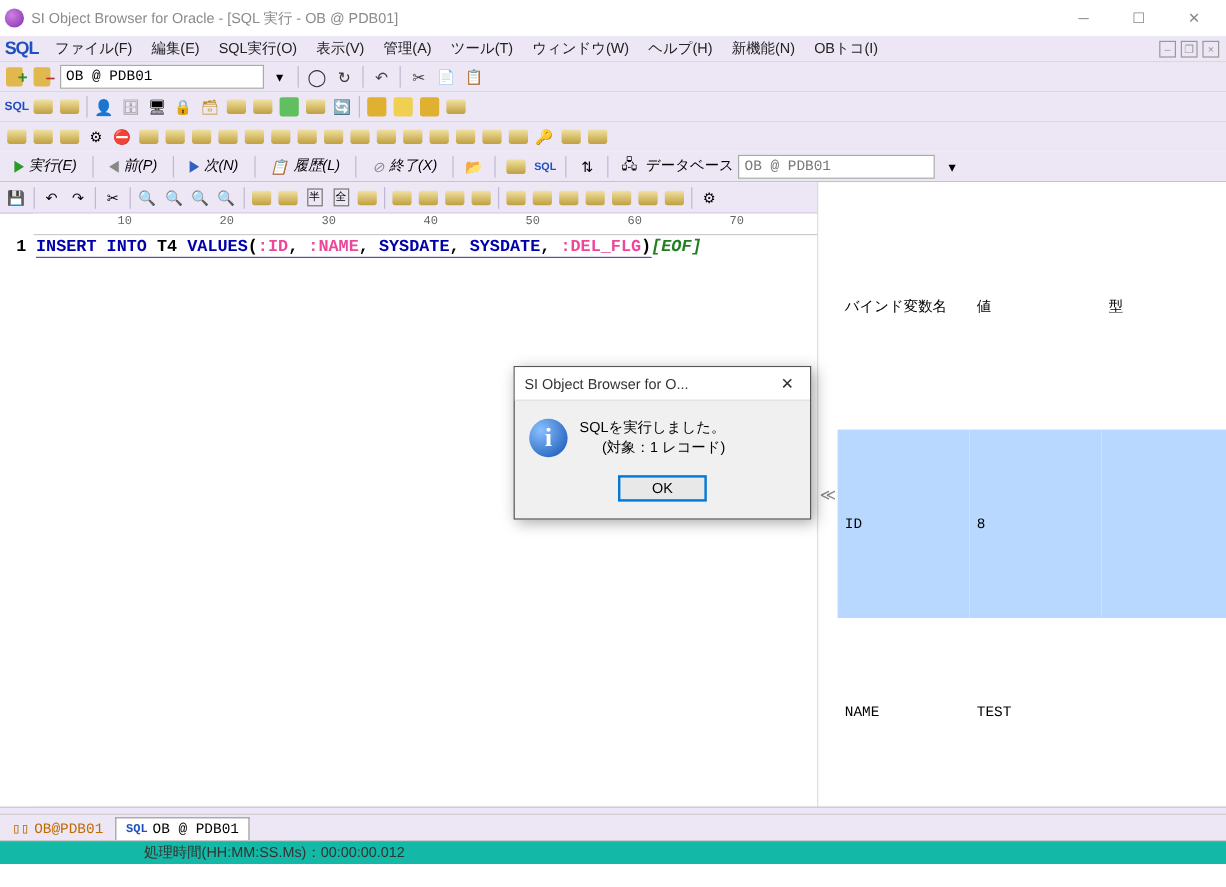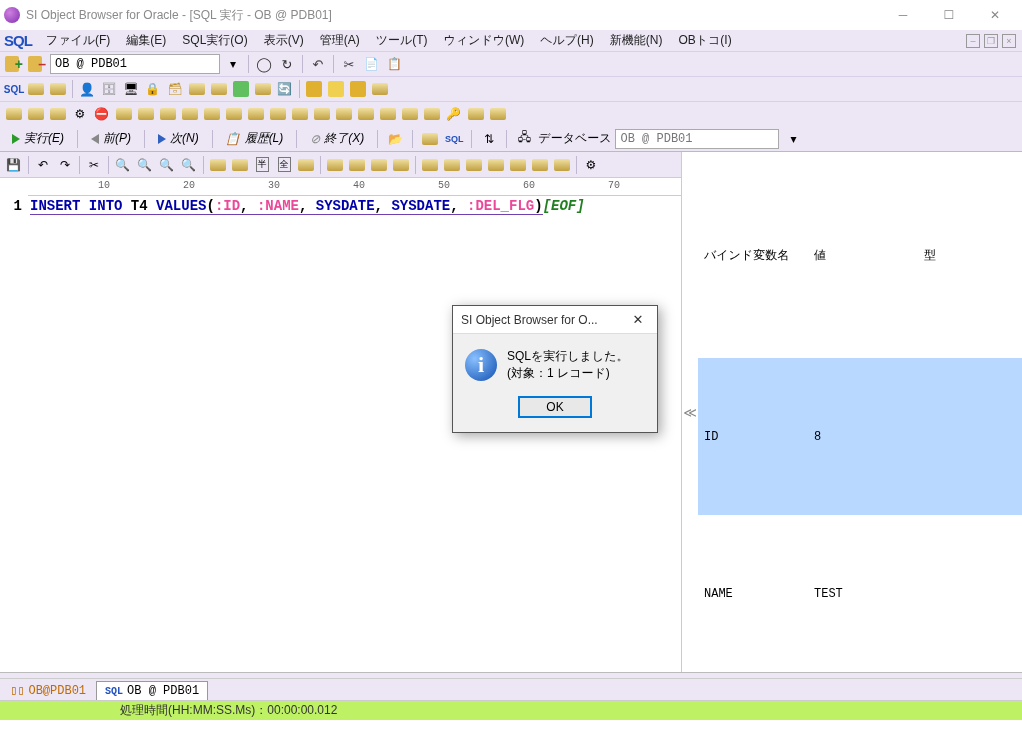--- a/index.html
+++ b/index.html
@@ -221,35 +221,35 @@
 .tab {
   padding: 2px 8px;
   font-family: "Courier New", monospace;
   font-size: 12px;
   display: flex; align-items: center; gap: 4px;
 }
 .tab.active { background: #fff; border: 1px solid #999; border-bottom: none; }
 .tab.inactive { color: #c06a00; }
 .statusbar {
   height: 20px;
-  background: #bef264;
+  background: #14b8a6;
   display: flex;
   align-items: center;
   padding: 0 120px;
   font-size: 12px;
   color: #333;
   border-top: 1px solid #ccc;
 }
 .bottom-gap { height: 6px; background: #ece6f5; border-top: 1px solid #bbb; }
 
 
 .dialog {
   position: absolute;
-  left: 452px; top: 305px;
-  width: 206px;
+  left: 428px; top: 305px;
+  width: 248px;
   background: #f0f0f0;
   border: 1px solid #555;
   box-shadow: 3px 3px 12px rgba(0,0,0,0.35);
 }
 .dialog .dlg-title {
   height: 28px;
   background: #fff;
   display: flex; align-items: center;
   padding: 0 8px;
   font-size: 12px;
@@ -270,21 +270,21 @@
 .dlg-info-icon {
   width: 32px; height: 32px;
   border-radius: 50%;
   background: radial-gradient(circle at 30% 30%, #8ac0ff, #1050b0);
   color: #fff;
   display: flex; align-items: center; justify-content: center;
   font-size: 22px;
   font-weight: bold;
   font-family: Georgia, serif;
 }
-.dlg-text { font-size: 12px; line-height: 1.4; }
+.dlg-text { font-size: 12px; line-height: 1.4; text-align: right; }
 .dlg-buttons {
   display: flex; justify-content: center;
   padding: 0 0 14px 0;
 }
 .dlg-ok {
   width: 74px; height: 22px;
   background: #e8e8e8;
   border: 2px solid #0078d7;
   font-size: 12px;
 }

